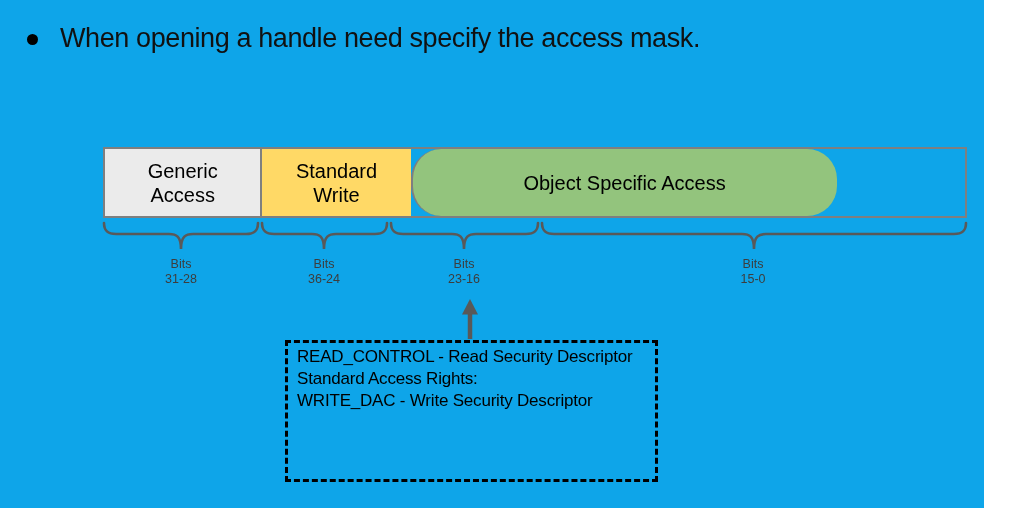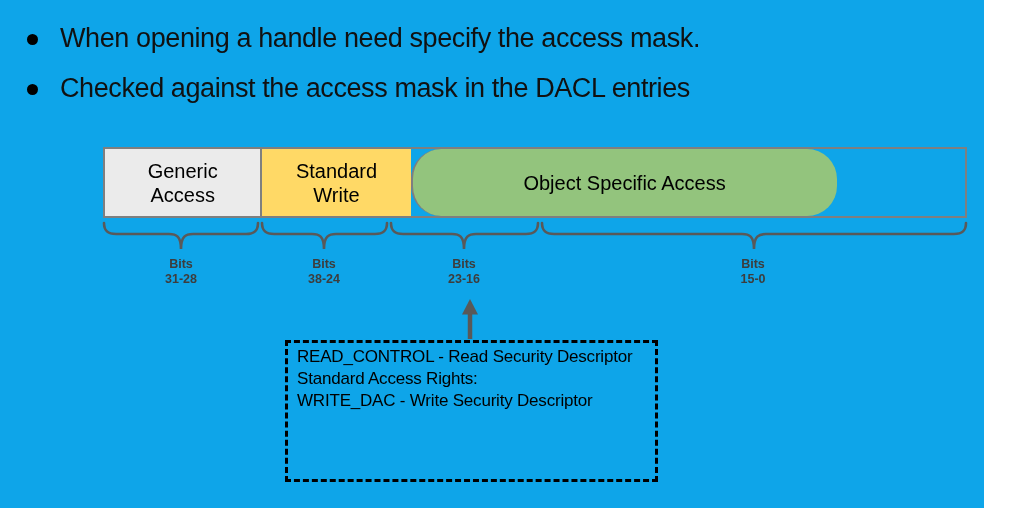--- a/index.html
+++ b/index.html
@@ -18,41 +18,37 @@
   .seg{display:flex;align-items:center;justify-content:center;text-align:center;
     font-size:20px;line-height:24px;color:#000;white-space:pre-line;box-sizing:border-box;}
   .seg + .seg{border-left:2px solid #7f7f7f;}
   .seg-generic{width:18.06%;background:#ebebeb;}
   .seg-reserved{width:14.93%;background:#f6b26b;}
   .seg-standard{width:17.48%;background:#ffd966;}
   .seg-object{width:49.53%;background:#93c47d;border-radius:30px;}
   
   .overlay{position:absolute;left:0;top:0;width:1024px;height:508px;pointer-events:none;}
   
-  .bits{position:absolute;top:257px;width:90px;text-align:center;font-weight:bold;
+  .bits{position:absolute;top:257px;width:90px;text-align:center;font-weight:normal;
     font-size:12.5px;line-height:15px;color:#3d3d3d;}
   .bits-1{left:136px;} .bits-2{left:279px;} .bits-3{left:419px;} .bits-4{left:708px;}
   
   .callout{position:absolute;left:285px;top:340px;width:373px;height:142px;
     box-sizing:border-box;border:3.5px dashed #000;padding:3px 0 0 9px;
     font-size:17px;line-height:21.8px;letter-spacing:-0.2px;color:#000;white-space:nowrap;}
 </style>
 </head>
 <body>
 
 <div class="slide">
 
   <ul class="bullets">
     <li class="bullet">
       <span class="dot"></span>
       <span>When opening a handle need specify the access mask.</span>
-    </li>
-    <li class="bullet">
-      <span class="dot"></span>
-      <span>Checked against the access mask in the DACL entries</span>
     </li>
   </ul>
 
   <div class="bar">
     <div class="seg seg-generic">Generic
 Access</div>
     <div class="seg seg-standard">Standard
 Write</div>
     <div class="seg seg-object">Object Specific Access</div>
   </div>
@@ -69,21 +65,21 @@
       <polygon points="470,299 462,314.5 478,314.5" fill="#595959"></polygon>
     </g>
   </svg>
 
   <div class="bits bits-1">
     <div>Bits</div>
     <div>31-28</div>
   </div>
   <div class="bits bits-2">
     <div>Bits</div>
-    <div>38-24</div>
+    <div>36-24</div>
   </div>
   <div class="bits bits-3">
     <div>Bits</div>
     <div>23-16</div>
   </div>
   <div class="bits bits-4">
     <div>Bits</div>
     <div>15-0</div>
   </div>
 

